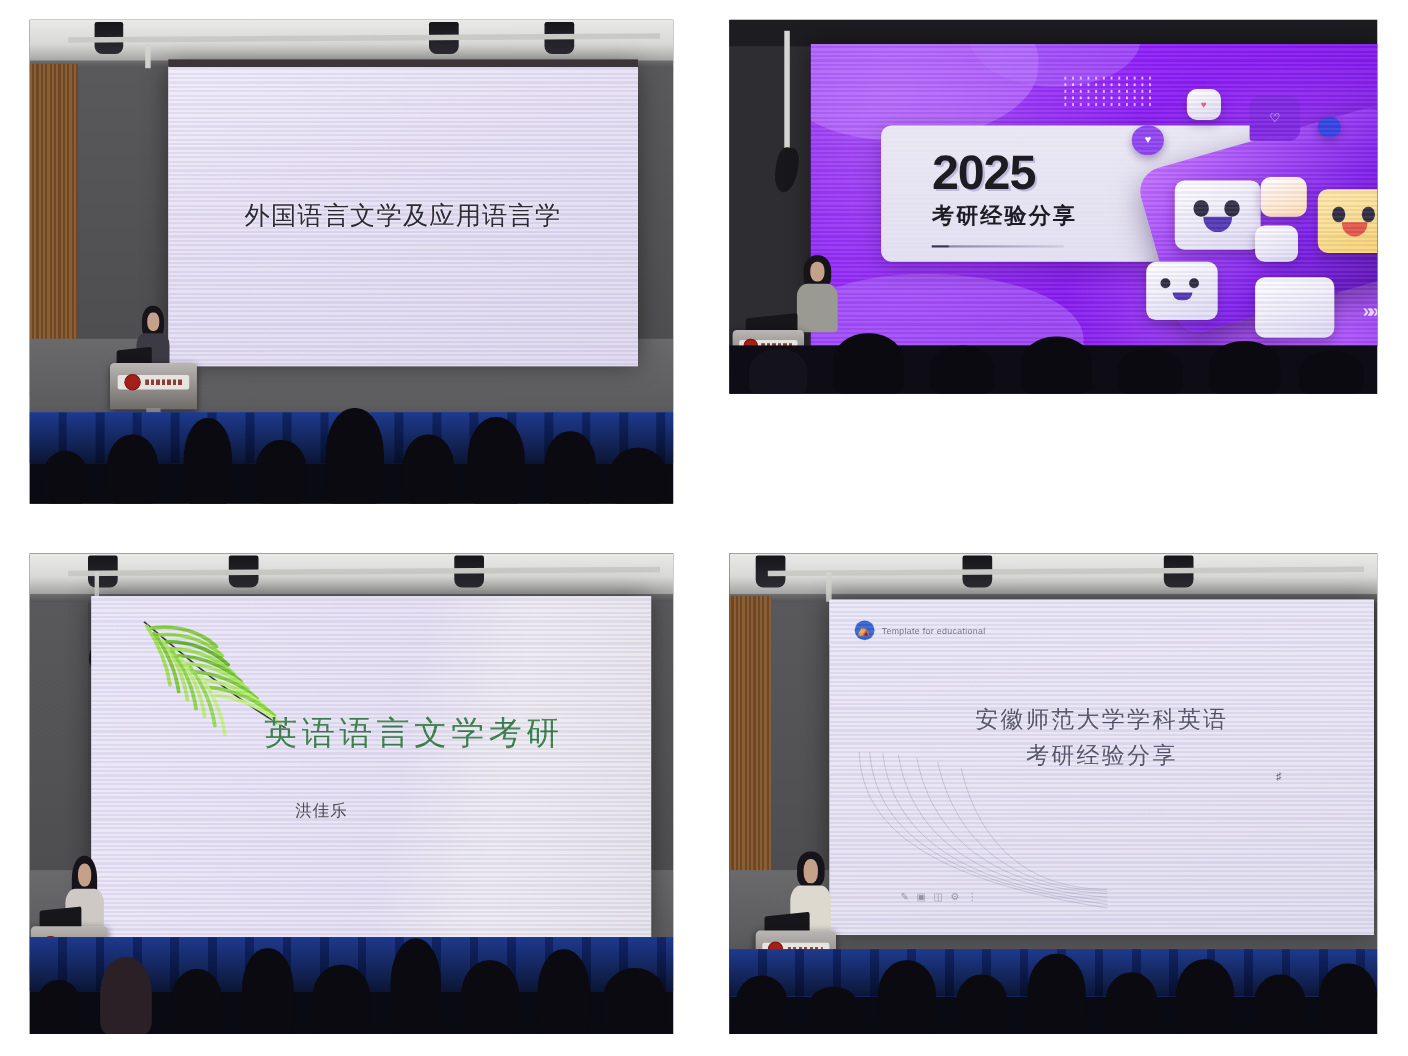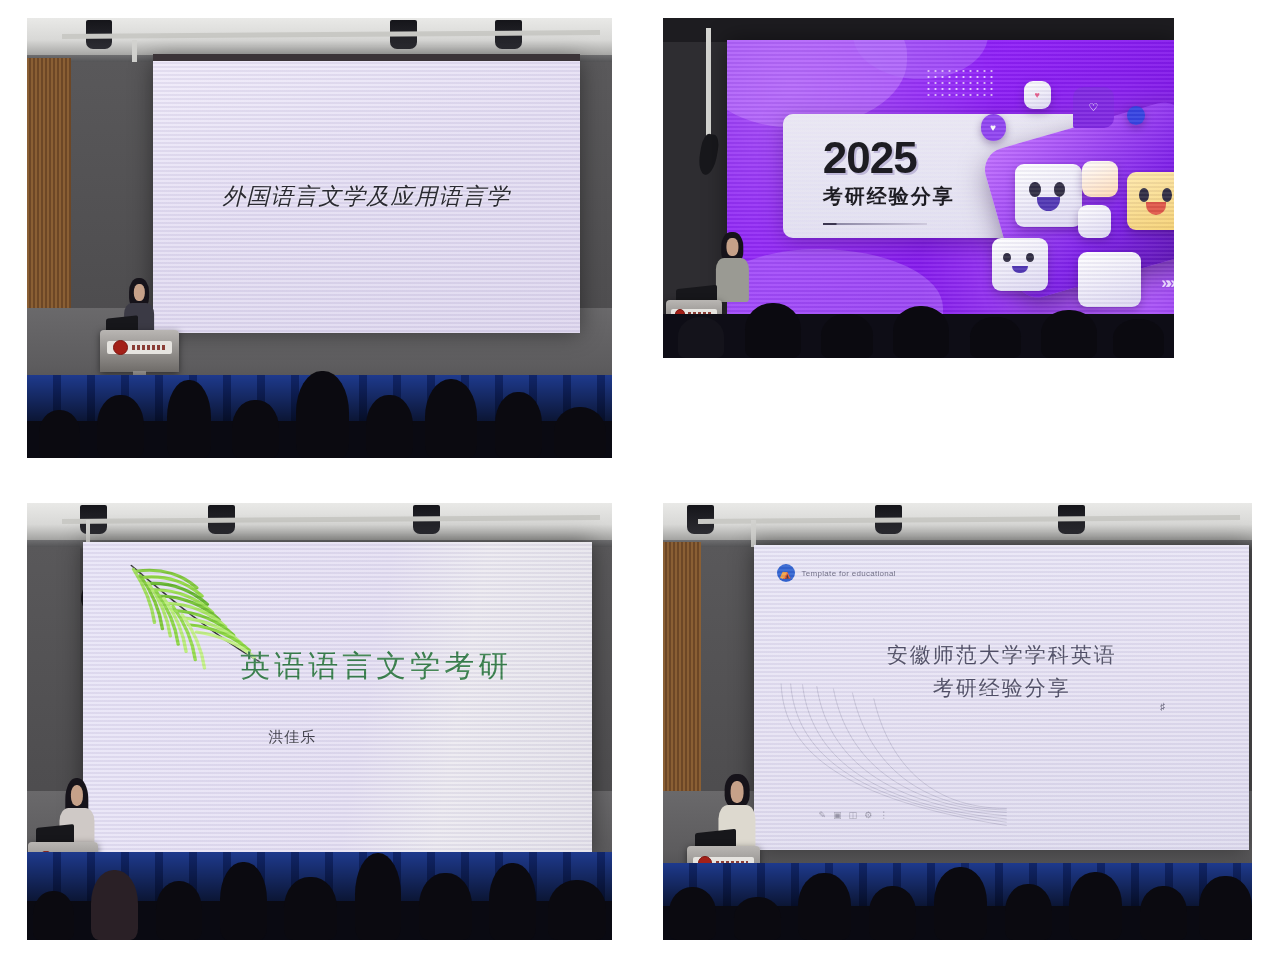--- a/index.html
+++ b/index.html
@@ -321,21 +321,21 @@
       <div class="speaker" style="left:62%;"></div>
       <div class="speaker" style="left:80%;"></div>
       <div class="rail"></div>
       <div class="proj-mount" style="left:18%; top:5%;"></div>
       <div class="proj-head" style="left:17.2%; top:20%;"></div>
       <div class="wood"></div>
       <div class="wall-left"></div>
       <div class="wall-right"></div>
       <div class="stage-floor"></div>
 
-      <div class="screen" style="left:21.5%; top:9.5%; width:73%; height:62%;font-style:italic;">
+      <div class="screen" style="left:21.5%; top:9.5%; width:73%; height:62%;">
         <div class="slide-1">
           <div class="t">
             <div class="t1">外国语言文学及应用语言学</div>
           </div>
         </div>
       </div>
       <div class="screen-bar" style="left:21.5%; width:73%; top:8.2%; height:1.6%; position:absolute;"></div>
 
       <div class="presenter" style="left:17.5%; top:59%; width:3.4%; height:15%;">
         <div class="p-hair"></div>
@@ -362,21 +362,21 @@
         <div class="head" style="left:35%; width:8%; height:88%;"></div>
         <div class="head" style="left:46%; width:9%; height:132%;"></div>
         <div class="head" style="left:58%; width:8%; height:96%;"></div>
         <div class="head" style="left:68%; width:9%; height:120%;"></div>
         <div class="head" style="left:80%; width:8%; height:100%;"></div>
         <div class="head" style="left:90%; width:9%; height:78%;"></div>
       </div>
     </div>
   </div>
 
-  <div class="panel" style="left:663px; top:18px; width:511px; height:340px;padding-left:24px;">
+  <div class="panel" style="left:663px; top:18px; width:589px; height:340px;padding-left:24px;">
     <div class="scene" style="background:#2e2d31;">
       <div class="ceiling-beam" style="top:0; height:7%; background:#1d1c20;"></div>
       <div class="proj-mount" style="left:8.5%; top:3%; height:34%; background:#d6d6d2;"></div>
       <div class="proj-head" style="left:7.2%; top:34%; width:3.4%; height:12%;"></div>
 
       <div class="screen" style="left:12.5%; top:6.5%; right:0; width:88%; height:81%; background:#6d07d8;">
         <div class="slide-2">
           <div class="blob-a"></div>
           <div class="blob-b"></div>
           <div class="blob-c"></div>

